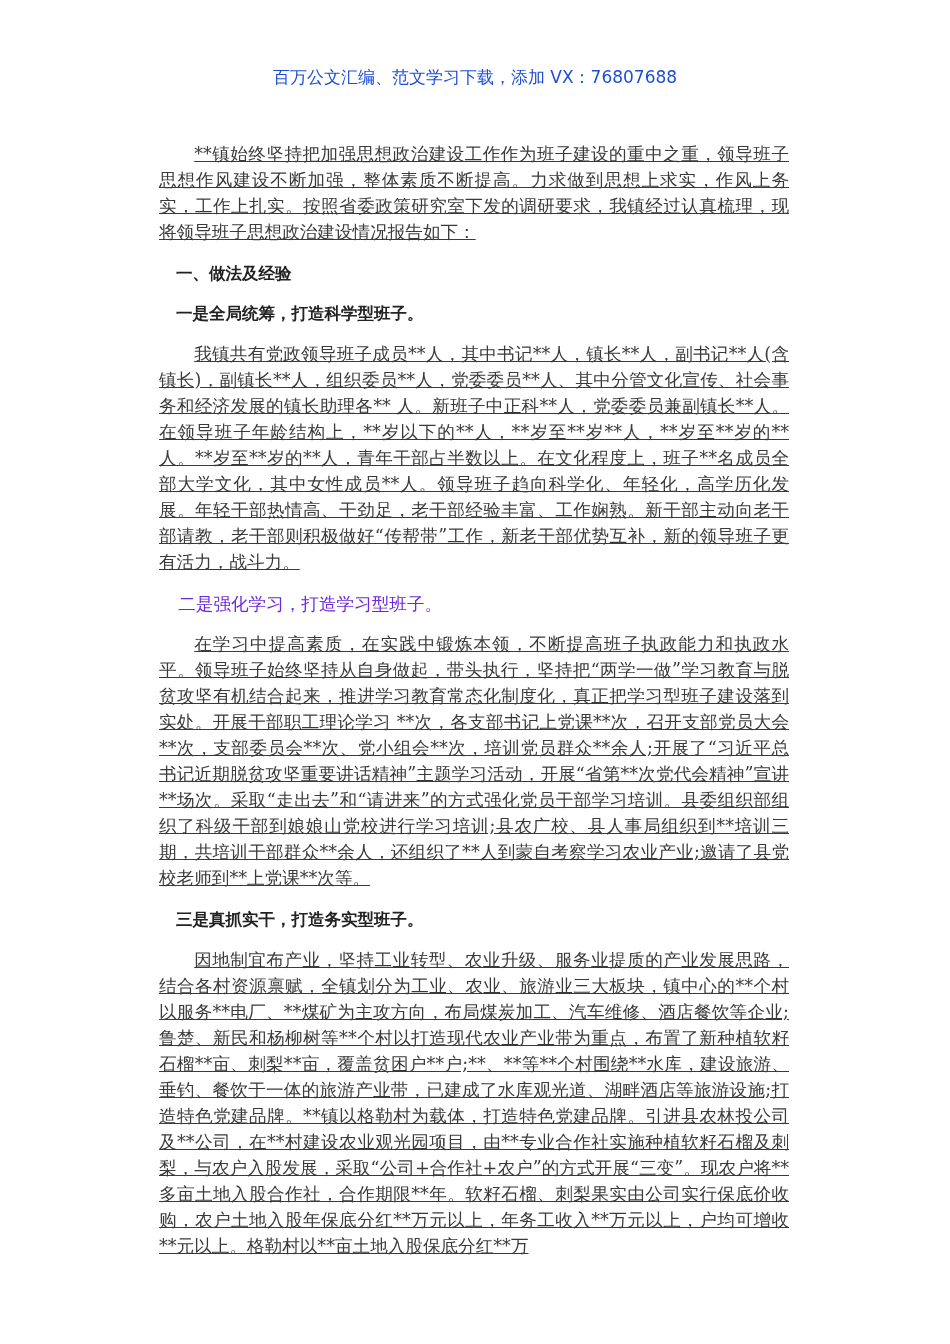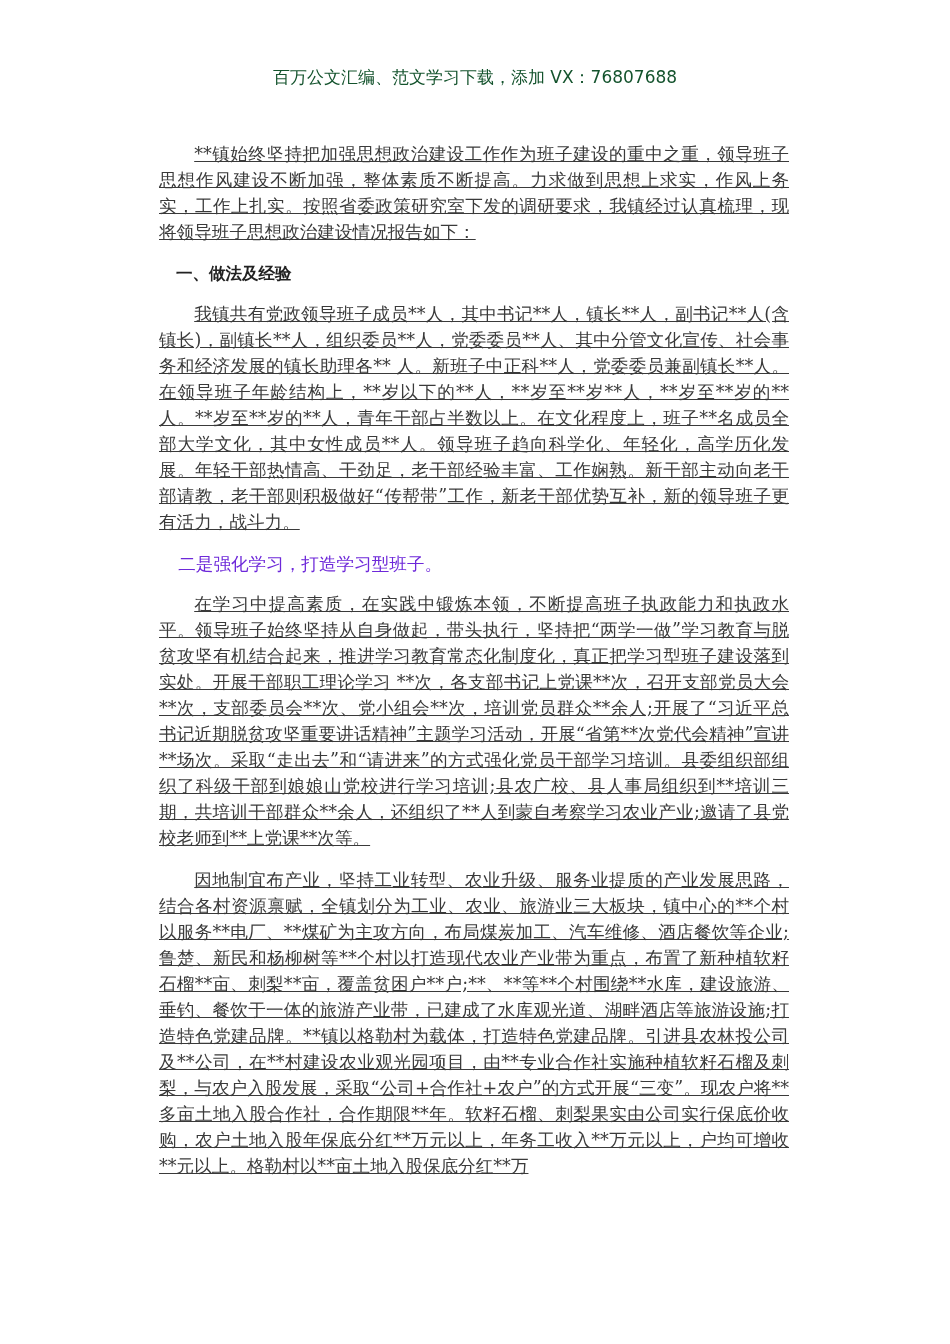--- a/index.html
+++ b/index.html
@@ -1,19 +1,19 @@
 <!DOCTYPE html>
 <html><head>
 <meta charset="utf-8">
 <style>
   html, body { margin: 0; padding: 0; background: #ffffff; }
   body { width: 950px; height: 1344px; position: relative; overflow: hidden; }
   .banner {
     position: absolute; top: 66px; left: 0; width: 950px; text-align: center;
-    color: #14532d; font-family: "DejaVu Sans", "Liberation Sans", sans-serif;
+    color: #1d4ed8; font-family: "DejaVu Sans", "Liberation Sans", sans-serif;
     font-size: 17px; letter-spacing: 0px;
   }
   .doc {
     position: absolute; left: 143px; top: 125px; width: 662px;
     font-family: "DejaVu Serif", "Liberation Serif", serif;
     font-size: 17.6px; line-height: 26px; color: #3a3a3a;
     text-align: justify;
   }
   .p { margin: 16px; text-indent: 2em; text-decoration: underline; }
   .gap { margin-top: 12px; }
@@ -21,17 +21,19 @@
   .sub-plain { margin: 0; text-indent: 2em; color: #6d28d9; }
 </style>
 </head>
 <body>
 
 <div class="banner">百万公文汇编、范文学习下载，添加 VX：76807688</div>
 
 <div class="doc">
   <p class="p">**镇始终坚持把加强思想政治建设工作作为班子建设的重中之重，领导班子思想作风建设不断加强，整体素质不断提高。力求做到思想上求实，作风上务实，工作上扎实。按照省委政策研究室下发的调研要求，我镇经过认真梳理，现将领导班子思想政治建设情况报告如下：</p>
   <p class="h gap" style="margin-top:2px;">一、做法及经验</p>
+  <p class="h gap" style="margin-top:14px;">一是全局统筹，打造科学型班子。</p>
   <p class="p gap" style="margin-top:14px;">我镇共有党政领导班子成员**人，其中书记**人，镇长**人，副书记**人(含镇长)，副镇长**人，组织委员**人，党委委员**人、其中分管文化宣传、社会事务和经济发展的镇长助理各** 人。新班子中正科**人，党委委员兼副镇长**人。在领导班子年龄结构上，**岁以下的**人，**岁至**岁**人，**岁至**岁的**人。**岁至**岁的**人，青年干部占半数以上。在文化程度上，班子**名成员全部大学文化，其中女性成员**人。领导班子趋向科学化、年轻化，高学历化发展。年轻干部热情高、干劲足，老干部经验丰富、工作娴熟。新干部主动向老干部请教，老干部则积极做好“传帮带”工作，新老干部优势互补，新的领导班子更有活力，战斗力。</p>
   <p class="sub-plain gap" style="margin-top:14px;">二是强化学习，打造学习型班子。</p>
   <p class="p gap" style="margin-top:14px;">在学习中提高素质，在实践中锻炼本领，不断提高班子执政能力和执政水平。领导班子始终坚持从自身做起，带头执行，坚持把“两学一做”学习教育与脱贫攻坚有机结合起来，推进学习教育常态化制度化，真正把学习型班子建设落到实处。开展干部职工理论学习 **次，各支部书记上党课**次，召开支部党员大会**次，支部委员会**次、党小组会**次，培训党员群众**余人;开展了“习近平总书记近期脱贫攻坚重要讲话精神”主题学习活动，开展“省第**次党代会精神”宣讲**场次。采取“走出去”和“请进来”的方式强化党员干部学习培训。县委组织部组织了科级干部到娘娘山党校进行学习培训;县农广校、县人事局组织到**培训三期，共培训干部群众**余人，还组织了**人到蒙自考察学习农业产业;邀请了县党校老师到**上党课**次等。</p>
+  <p class="h gap" style="margin-top:14px;">三是真抓实干，打造务实型班子。</p>
   <p class="p gap" style="margin-top:14px;">因地制宜布产业，坚持工业转型、农业升级、服务业提质的产业发展思路，结合各村资源禀赋，全镇划分为工业、农业、旅游业三大板块，镇中心的**个村以服务**电厂、**煤矿为主攻方向，布局煤炭加工、汽车维修、酒店餐饮等企业;鲁楚、新民和杨柳树等**个村以打造现代农业产业带为重点，布置了新种植软籽石榴**亩、刺梨**亩，覆盖贫困户**户;**、**等**个村围绕**水库，建设旅游、垂钓、餐饮于一体的旅游产业带，已建成了水库观光道、湖畔酒店等旅游设施;打造特色党建品牌。**镇以格勒村为载体，打造特色党建品牌。引进县农林投公司及**公司，在**村建设农业观光园项目，由**专业合作社实施种植软籽石榴及刺梨，与农户入股发展，采取“公司+合作社+农户”的方式开展“三变”。现农户将**多亩土地入股合作社，合作期限**年。软籽石榴、刺梨果实由公司实行保底价收购，农户土地入股年保底分红**万元以上，年务工收入**万元以上，户均可增收**元以上。格勒村以**亩土地入股保底分红**万</p>
 </div>
 
 </body></html>

